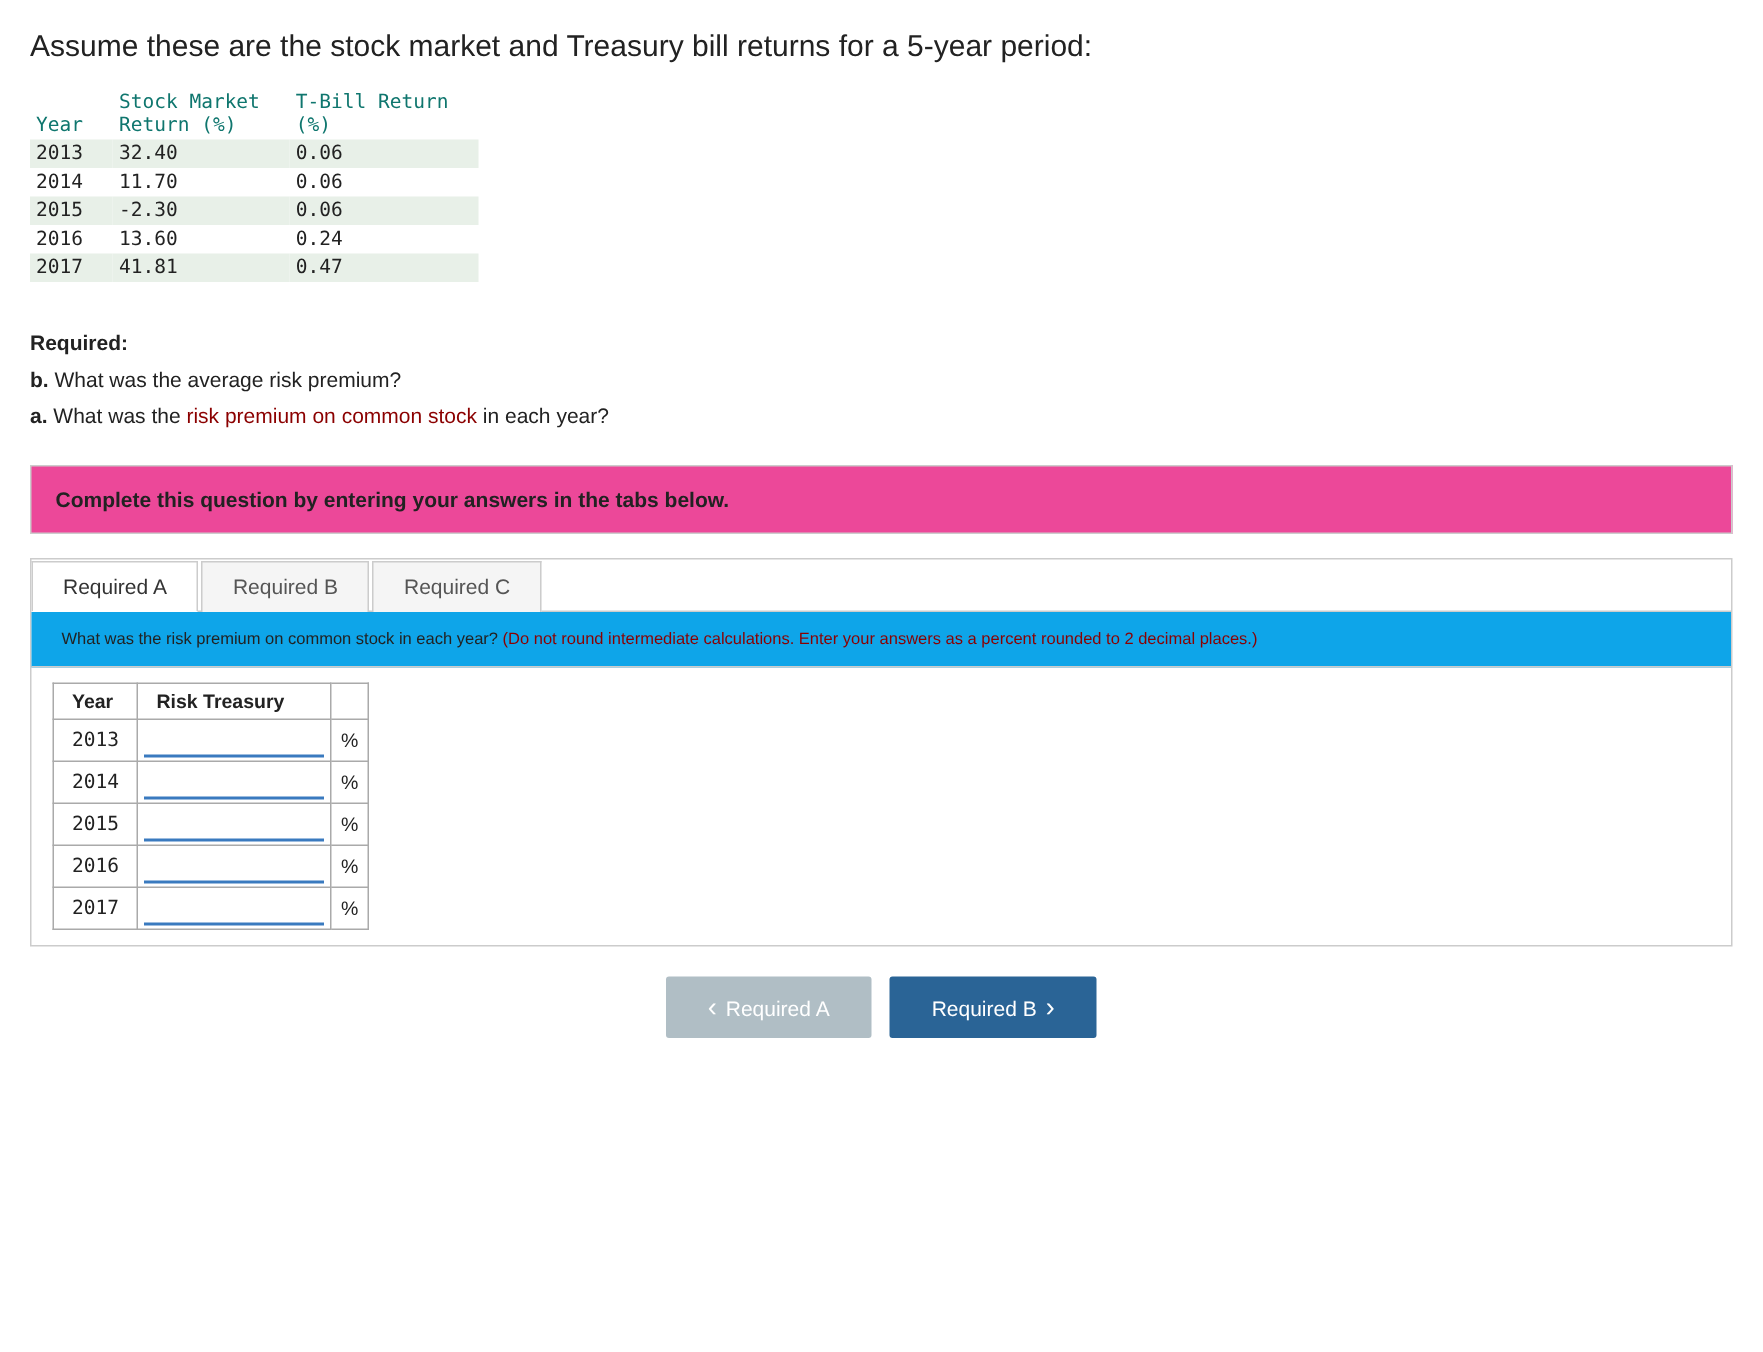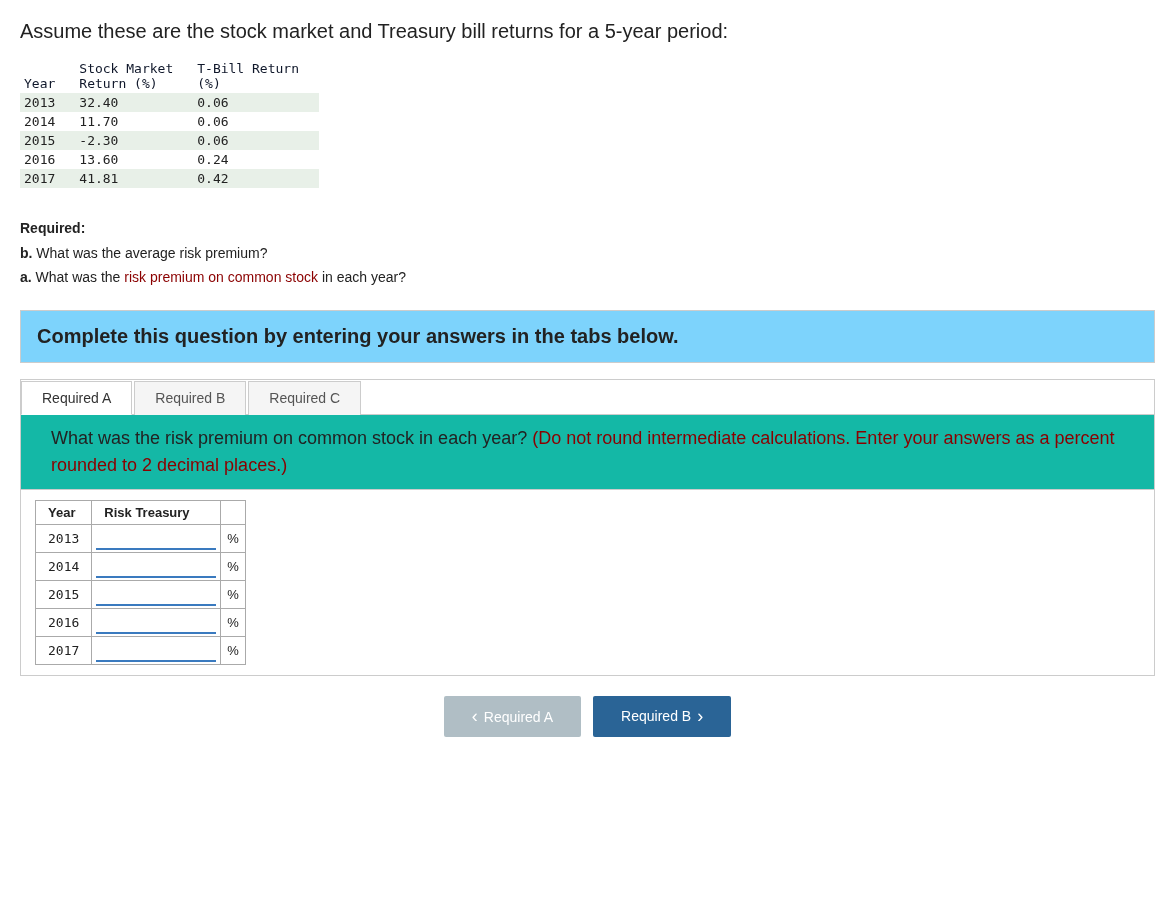--- a/index.html
+++ b/index.html
@@ -37,21 +37,21 @@
       text-align: left;
     }
     .data-table tr:nth-child(odd) td {
       background: #e8f0e8;
     }
     .data-table tr:nth-child(even) td {
       background: #fff;
     }
     .data-table th {
       background: #fff;
-      color: #0f172a;
+      color: #0f766e;
     }
 
     
     .required-section {
       margin-bottom: 20px;
       margin-top: 32px;
     }
     .required-label {
       font-weight: bold;
       margin-bottom: 6px;
@@ -64,25 +64,25 @@
     }
     .req-item .letter {
       font-weight: bold;
     }
     .req-item .highlight {
       color: #8b0000;
     }
 
     
     .complete-box {
-      background: #7dd3fc;
+      background: #ec4899;
       padding: 14px 16px;
       margin-bottom: 16px;
       font-weight: bold;
-      font-size: 20px;
+      font-size: 14px;
       border: 1px solid #ccc;
     }
 
     
     .tabs-container {
       border: 1px solid #ccc;
       margin-bottom: 0;
     }
     .tabs-header {
       display: flex;
@@ -107,24 +107,24 @@
     .tab:not(.active) {
       color: #555;
     }
 
     
     .tab-content {
       padding: 0;
     }
 
     .question-text {
-      background: #14b8a6;
-      padding: 10px 30px;
+      background: #0ea5e9;
+      padding: 10px 20px;
       line-height: 1.5;
-      font-size: 18px;
+      font-size: 11px;
       border-bottom: 1px solid #ccc;
     }
     .question-text .highlight {
       color: #8b0000;
     }
 
     
     .answer-table {
       border-collapse: collapse;
       margin: 10px 14px;
@@ -229,21 +229,21 @@
     <td>0.06</td>
   </tr>
       <tr>
     <td>2016</td>
     <td>13.60</td>
     <td>0.24</td>
   </tr>
       <tr>
     <td>2017</td>
     <td>41.81</td>
-    <td>0.42</td>
+    <td>0.47</td>
   </tr>
     </tbody>
 </table>
 
 <div class="required-section">
   <div class="required-label">Required:</div>
   <div class="required-items">
     <span class="req-item">
       <span class="letter">b.</span>
       <span> What was the average risk premium?</span>

